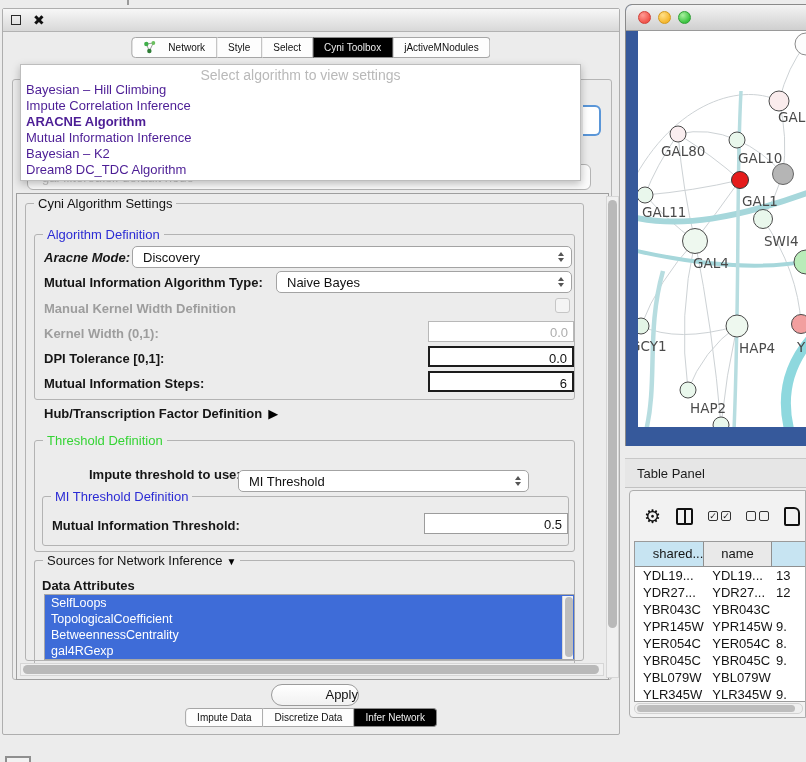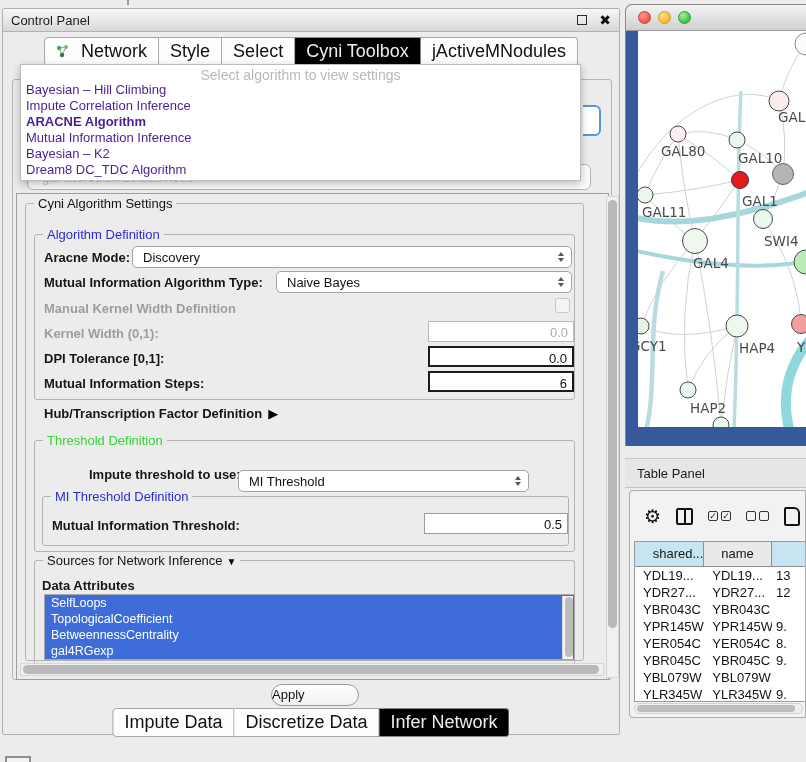--- a/index.html
+++ b/index.html
@@ -12,21 +12,21 @@
         border:1px solid #aeaeae; border-radius:2px; }
   .cp-titlebar { position:absolute; left:0; top:0; right:0; height:23px;
         background:linear-gradient(#f7f7f7,#d8d8d8); border-bottom:1px solid #b2b2b2;
         display:flex; align-items:center; padding:0 8px; font-size:13px; color:#1c1c1c; }
   .cp-title { flex:1; }
   .float-icon { width:10px; height:10px; border:1.5px solid #2a2a2a; margin-right:12px; background:transparent; }
   .close-icon { font-size:14px; font-weight:bold; color:#111; line-height:10px; }
 
   .seg-row { position:absolute; left:50%; transform:translateX(-50%); display:flex; }
   .seg { background:#fdfdfd; border:1px solid #a6a6a6; border-left:none; padding:3px 11px;
-         font-size:18px; color:#111; white-space:nowrap; display:flex; align-items:center; gap:12px; }
+         font-size:10px; color:#111; white-space:nowrap; display:flex; align-items:center; gap:12px; }
   .seg:first-child { border-left:1px solid #a6a6a6; border-radius:4px 0 0 4px; }
   .seg:last-child { border-radius:0 4px 4px 0; }
   .seg.sel { background:#000000; color:#ececec; border-color:#8a8a8a; }
 
   
   .big-panel { position:absolute; left:9px; top:70px; width:600px; height:601px;
         border:1px solid #b5b5b5; border-radius:3px; background:#ececec; }
   .blue-combo-frag { position:absolute; left:580px; top:96px; width:18px; height:31px;
         border:2px solid #5a96d8; border-radius:0 6px 6px 0; border-left:none; background:#fff; }
   .combo-frag { position:absolute; left:24px; top:155px; width:564px; height:26px;
@@ -81,21 +81,21 @@
         border-left:1px solid #d5d5d5; }
   .list-vsb .thumb { position:absolute; left:1.5px; top:1px; width:8px; height:60px; background:#bdbdbd; border-radius:4px; }
 
   .vsb { position:absolute; left:589px; top:2px; width:13px; height:482px; background:#f0f0f0; border:1px solid #d6d6d6; }
   .vsb .thumb { position:absolute; left:1px; top:3px; width:9px; height:428px; background:#b9b9b9; border-radius:5px; }
   .hsb { position:absolute; left:3px; top:469px; width:584px; height:13px; background:#f0f0f0; border:1px solid #d6d6d6; }
   .hsb .thumb { position:absolute; left:2px; top:1px; width:576px; height:9px; background:#b9b9b9; border-radius:5px; }
 
   .apply-btn { position:absolute; left:268px; top:675px; width:88px; height:22px;
         background:linear-gradient(#ffffff,#f1f1f1); border:1px solid #9b9b9b; border-radius:11px;
-        font-size:13px; color:#111; text-align:left; line-height:20px; }
+        font-size:13px; color:#111; text-align:right; line-height:20px; }
 
   .cp-bottom-tabs { top:699px; }
 
   .corner-frag { position:absolute; left:5px; top:756px; width:26px; height:16px;
         border:2px solid #8f8f8f; background:#f2f2f2; }
   .top-notch { position:absolute; left:127px; top:0; width:2px; height:5px; background:#9a9a9a; }
 
   
   .netwin { position:absolute; left:625px; top:4px; width:181px; height:442px;
         border-radius:7px 0 0 0; overflow:hidden; background:#36599b; border-left:1px solid #8a8a8a; border-top:1px solid #8a8a8a; }
@@ -137,21 +137,20 @@
 </head>
 <body>
 
 <div id="app">
 
   <div class="top-notch"></div>
 
   <div class="cp">
 
     <div class="cp-titlebar">
-      <span class="cp-title">Control Panel</span>
       <span class="float-icon"></span>
       <span class="close-icon">✖</span>
     </div>
 
     <div class="seg-row" style="top:28px;">
       <div class="seg">
         <svg width="13" height="13" viewBox="0 0 13 13">
           <line x1="3" y1="3" x2="10" y2="2" stroke="#9a9a9a" stroke-width="1"></line>
           <line x1="3" y1="3" x2="6" y2="10" stroke="#9a9a9a" stroke-width="1"></line>
           <line x1="10" y1="2" x2="6" y2="10" stroke="#9a9a9a" stroke-width="1"></line>
@@ -195,21 +194,21 @@
 
     <div class="settings-wrap">
 
       <div class="group" style="left:8px; top:9px; width:559px; height:458px;">
         <span class="legend">Cyni Algorithm Settings</span>
       </div>
 
       <div class="group" style="left:17px; top:40px; width:541px; height:166px;">
         <span class="legend blue">Algorithm Definition</span>
       </div>
-      <span class="lbl" style="left:27px; top:56px;">Aracne Mode:</span>
+      <span class="lbl" style="left:27px; top:56px;font-style:italic;">Aracne Mode:</span>
       <div class="combo" style="left:115px; top:52px; width:440px;">
         <span>Discovery</span>
         <span class="arrows">
             <span class="arr-up"></span>
             <span class="arr-dn"></span>
           </span>
       </div>
       <span class="lbl" style="left:27px; top:81px;">Mutual Information Algorithm Type:</span>
       <div class="combo" style="left:259px; top:77px; width:296px;">
         <span>Naive Bayes</span>

